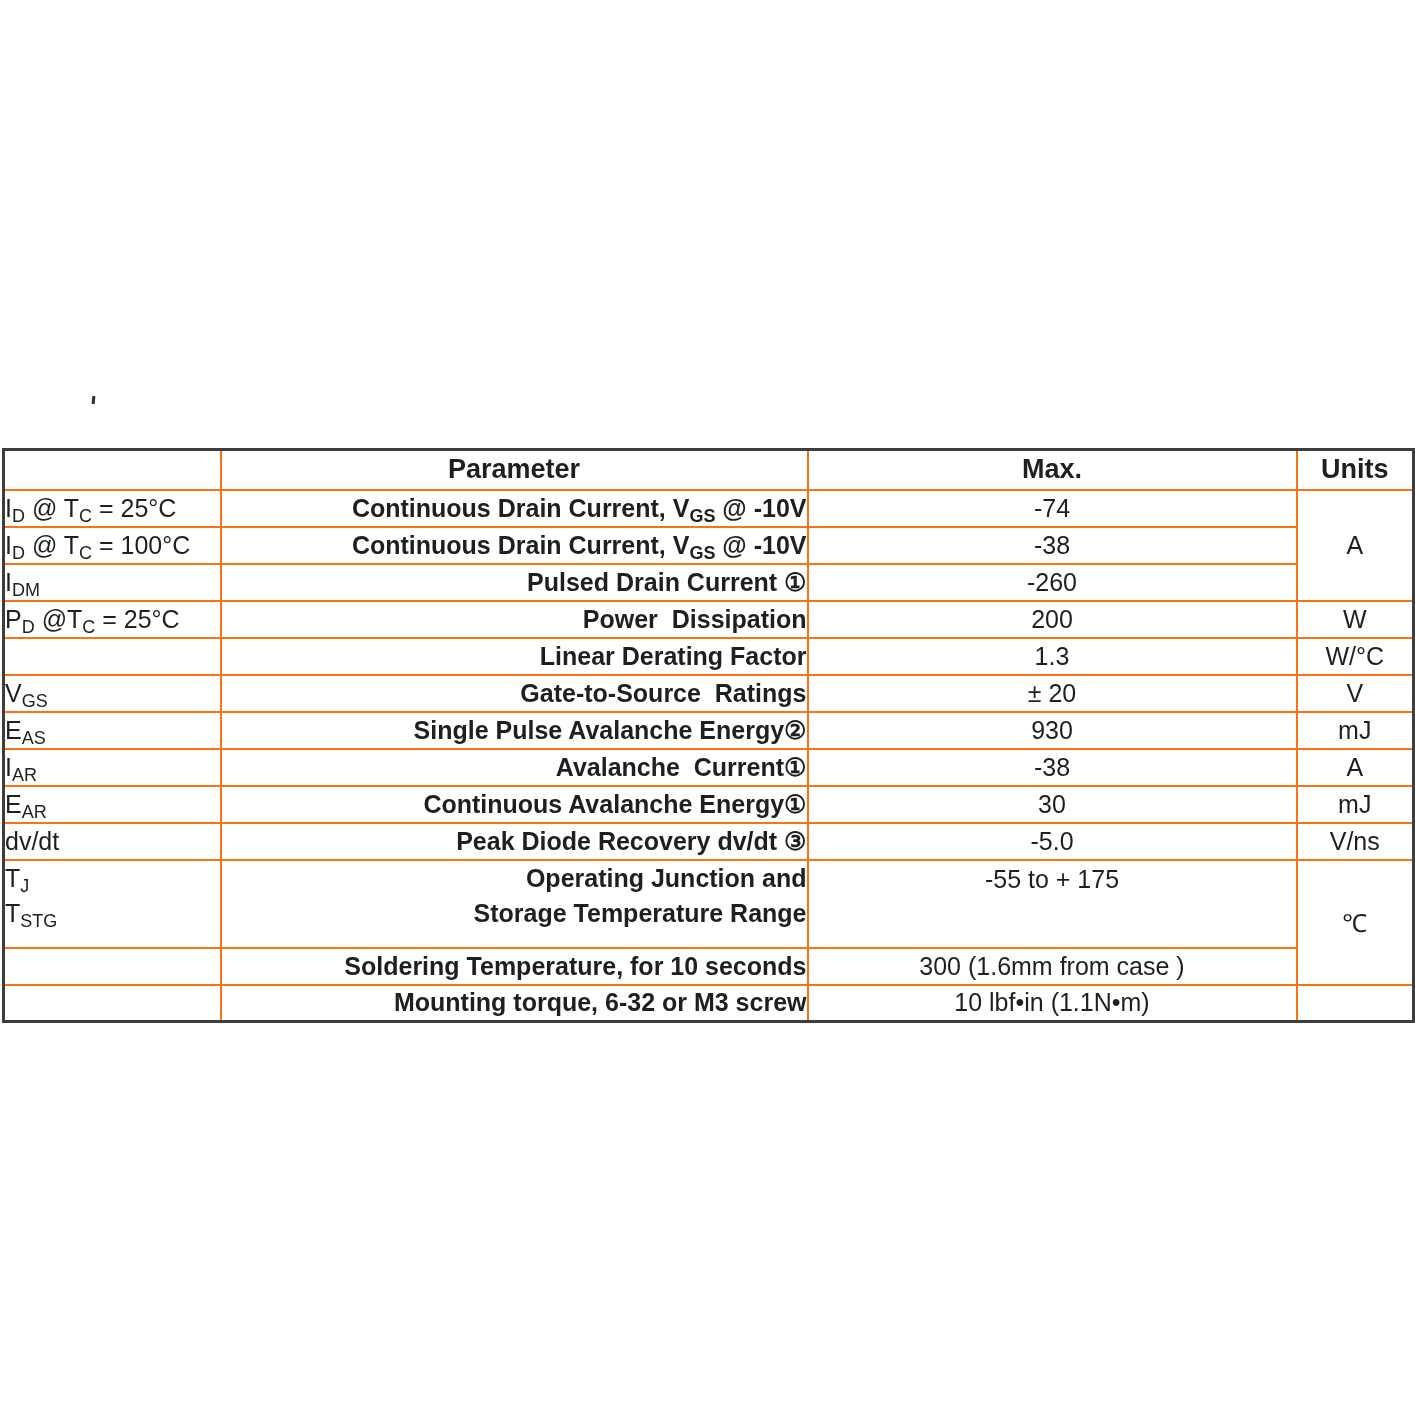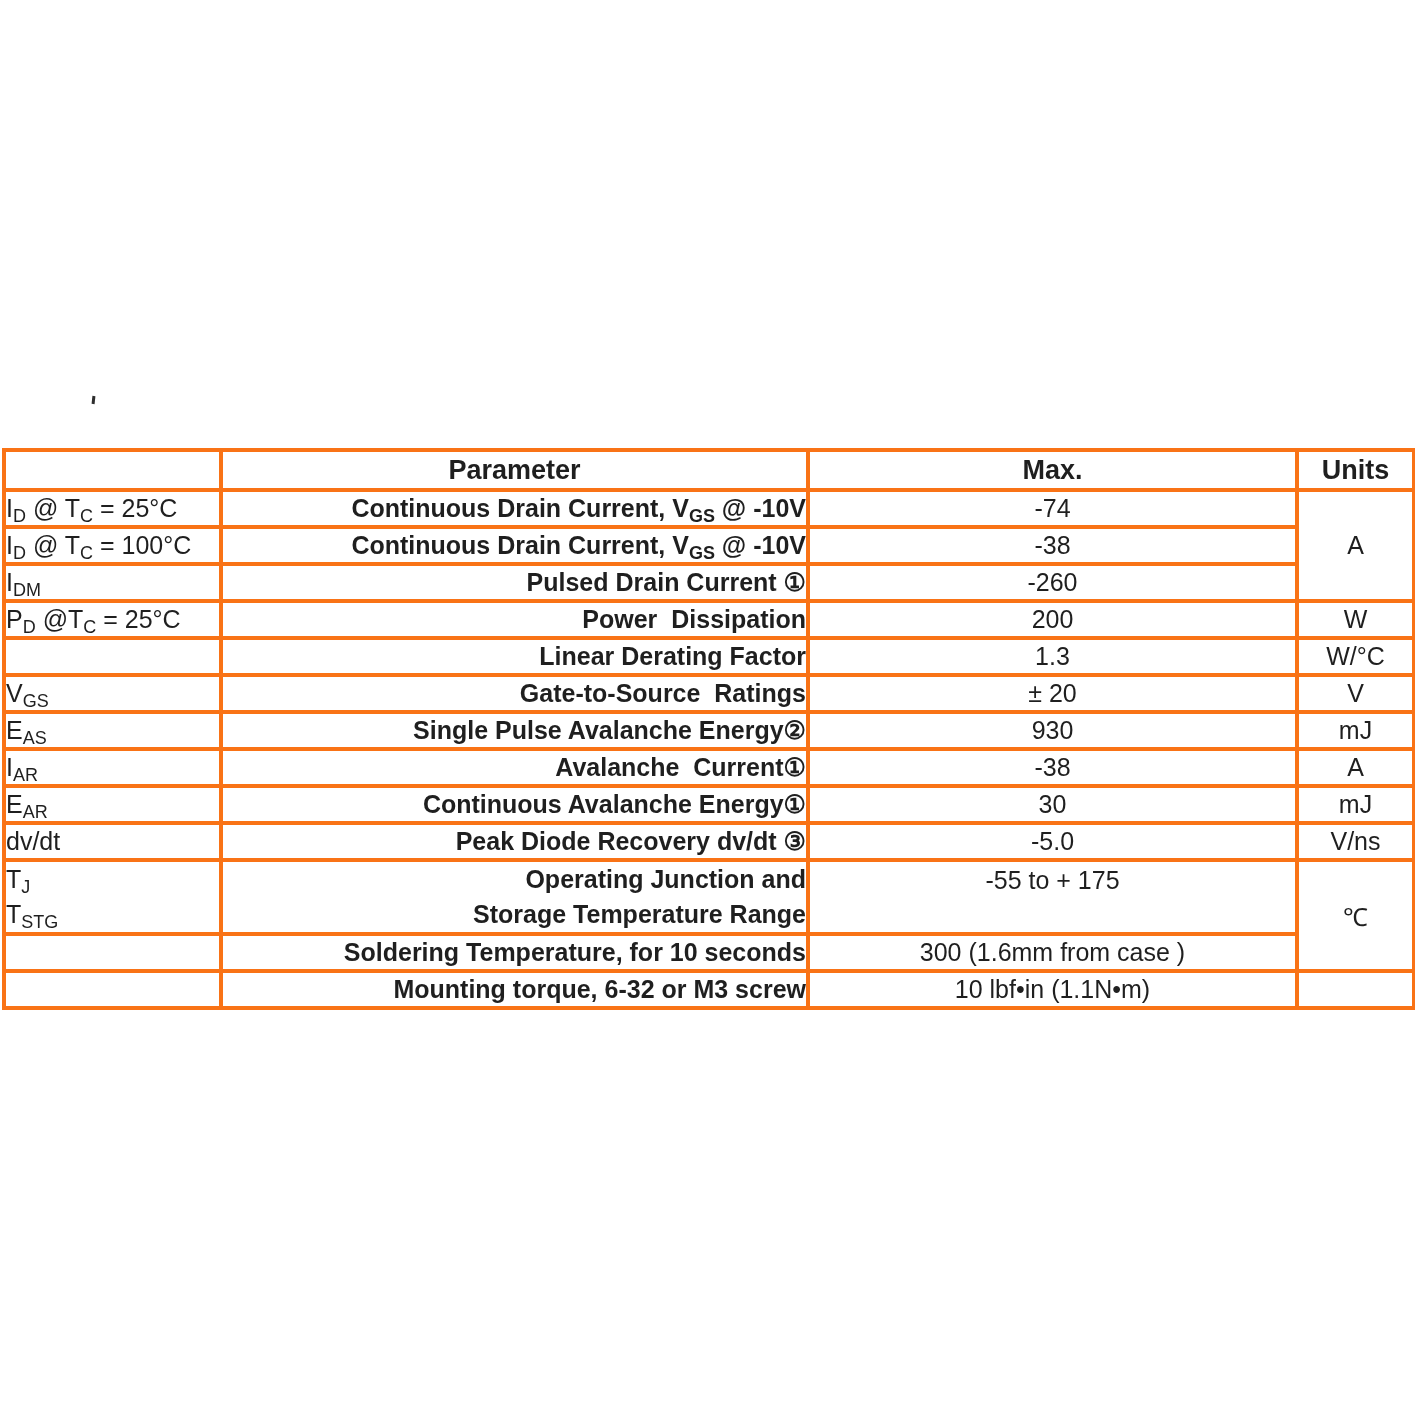--- a/index.html
+++ b/index.html
@@ -38,30 +38,30 @@
   table.amr {
     position: absolute;
     left: 2px;
     top: 448px;
     width: 1410px;
     table-layout: fixed;
     border-collapse: collapse;
     border: 3px solid #3d3d3d;
   }
   table.amr th, table.amr td {
-    border: 4px solid #f97316;
+    border: 2px solid #f97316;
     padding: 0;
     overflow: hidden;
     font-size: 25px;
     color: #1f1f1f;
   }
   table.amr span, table.amr sub { white-space: pre-wrap; }
   tr.hr  { height: 40px; }
   tr.r   { height: 37px; }
-  tr.tall{ height: 73px; }
+  tr.tall{ height: 88px; }
   th { font-size: 27px !important; font-weight: bold; text-align: center; }
   td.sym   { text-align: left; padding-left: 8px;  }
   td.param { text-align: right; padding-left: 31px; font-weight: bold; }
   td.max   { text-align: center; }
   td.units { text-align: center; }
   sub {
     font-size: 18px;
     line-height: 0;
     vertical-align: baseline;
     position: relative;

